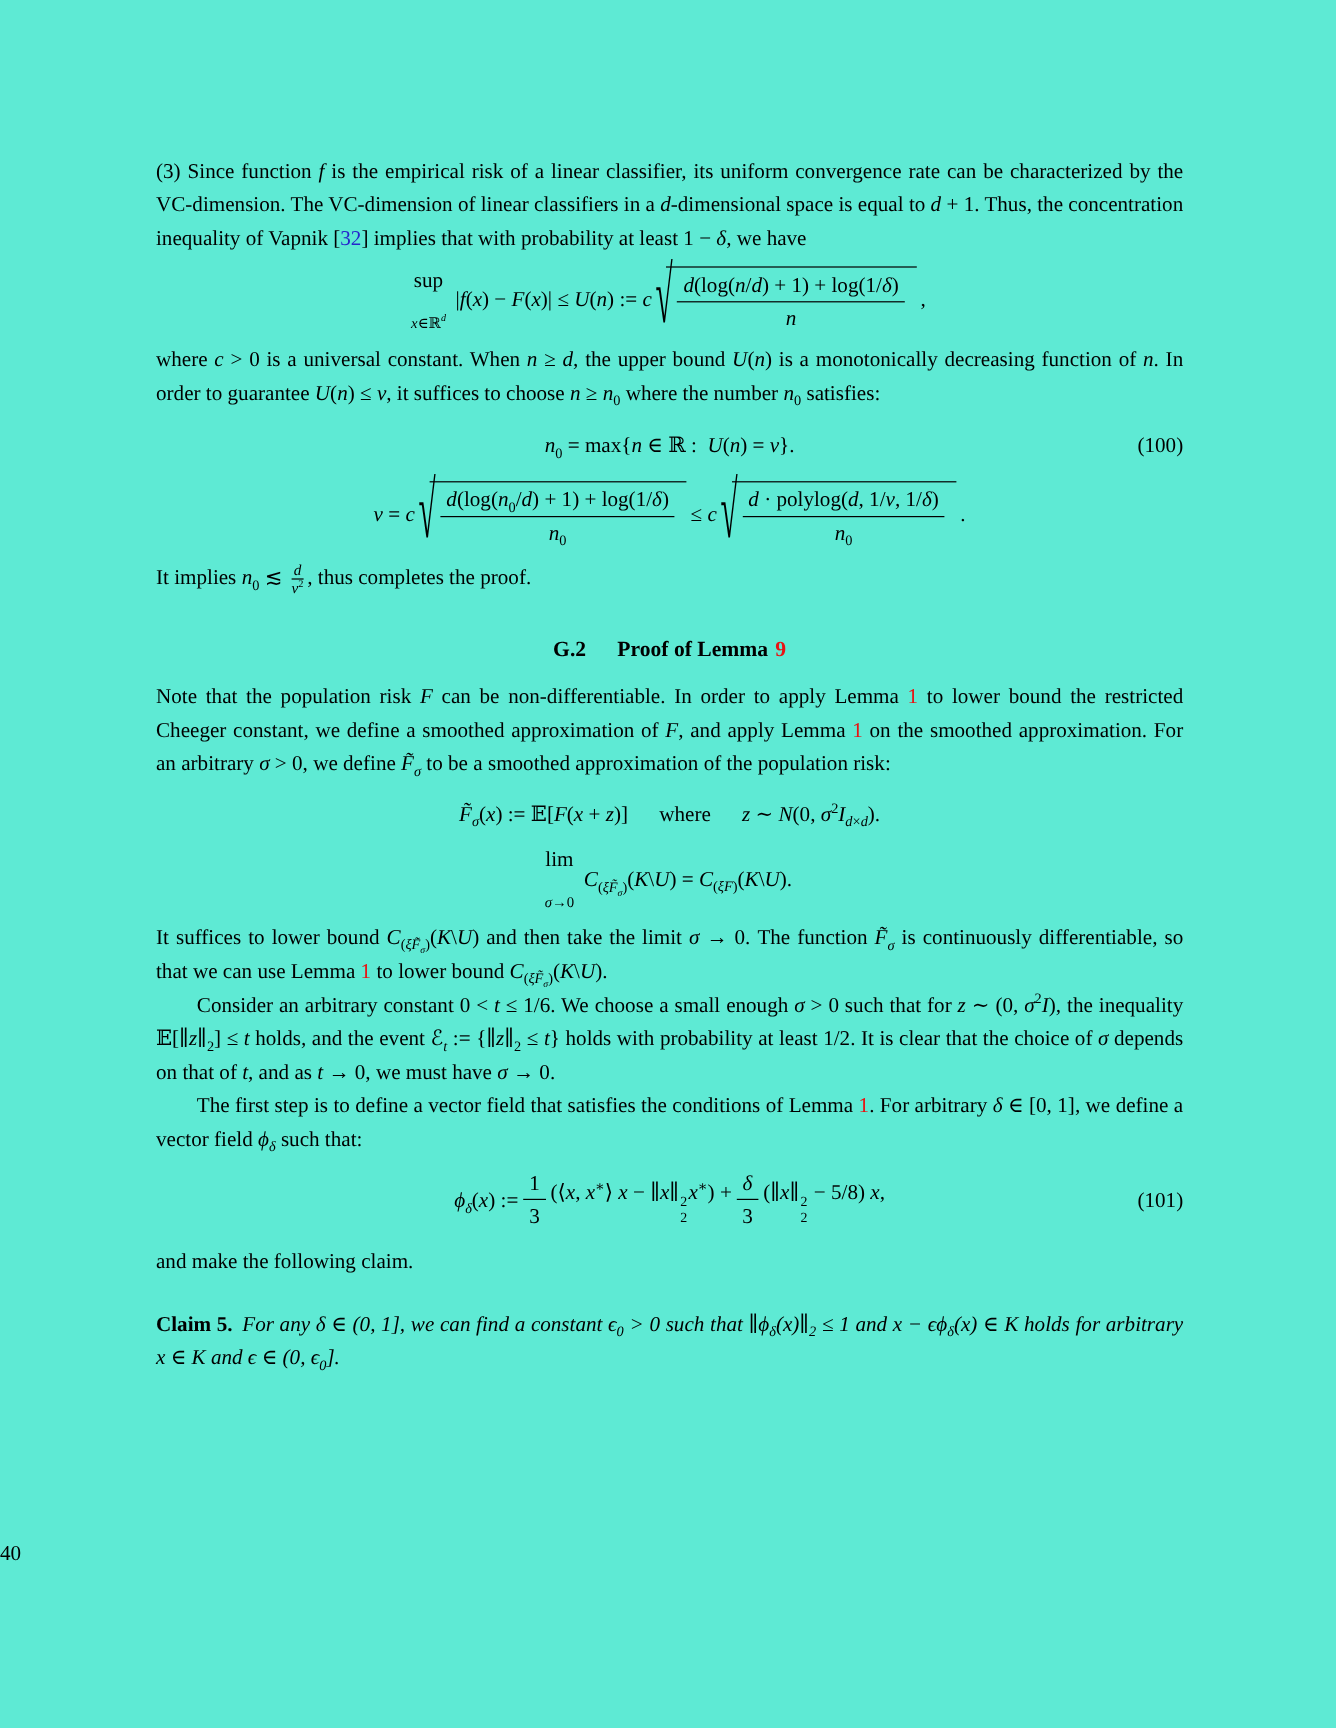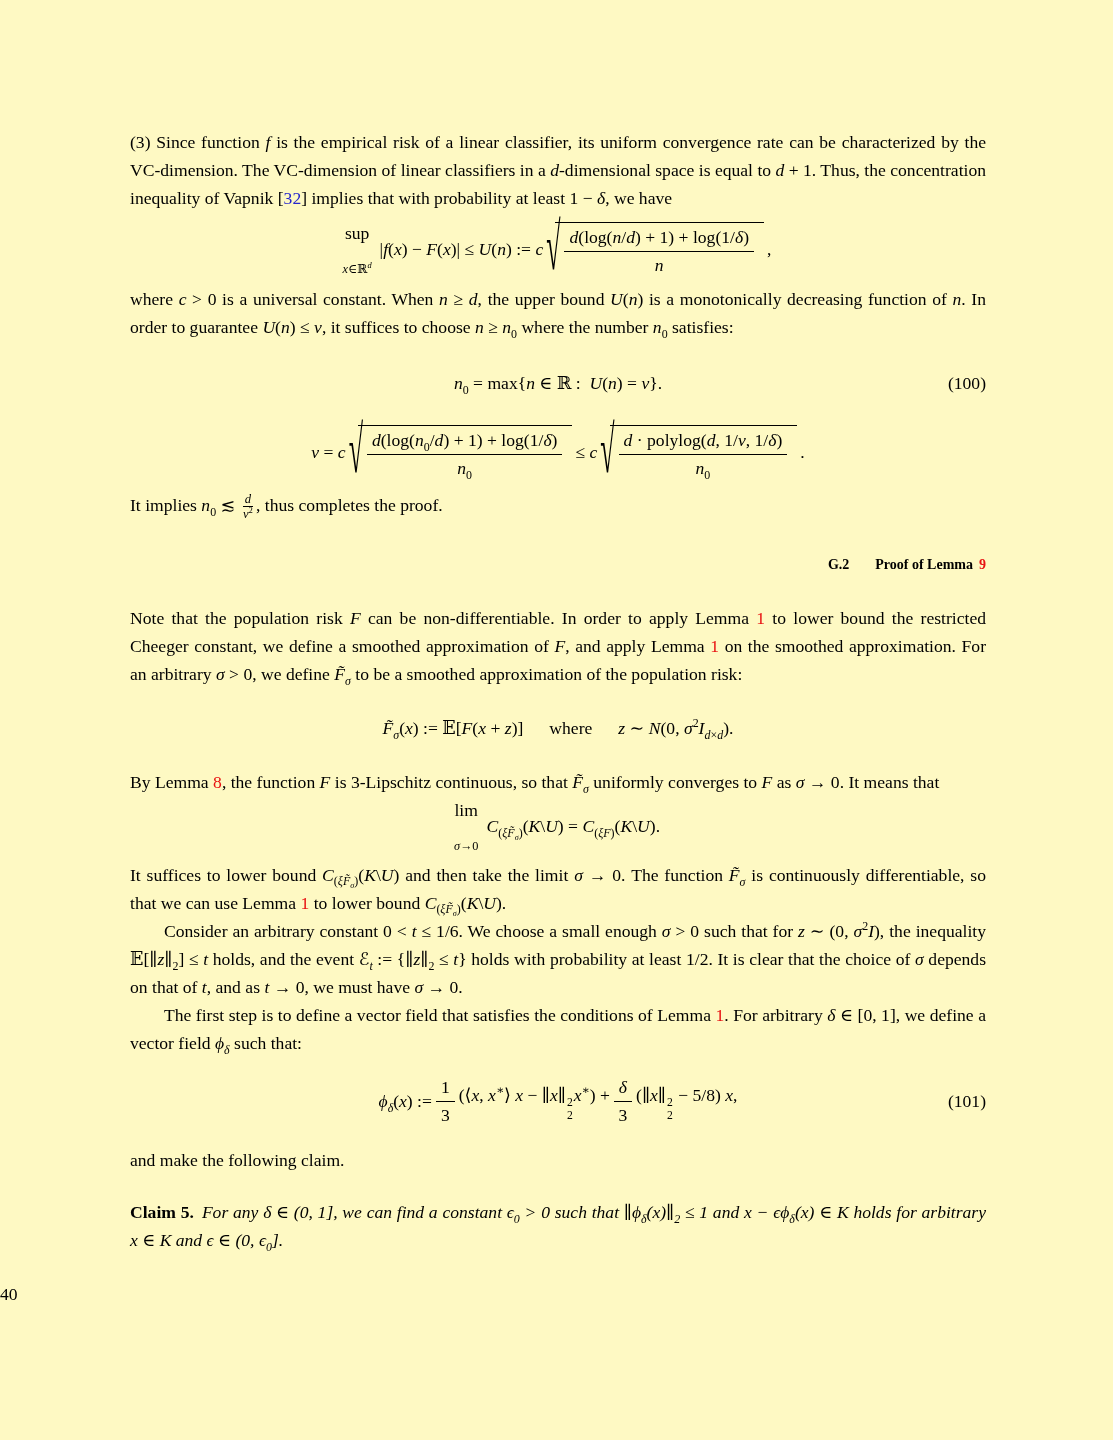--- a/index.html
+++ b/index.html
@@ -4,53 +4,53 @@
 <style>
   * { box-sizing: border-box; }
   html,body { margin:0; padding:0; background:#ffffff; }
   body {
     font-family: "Liberation Serif", "DejaVu Serif", "DejaVu Sans", serif;
     color:#000;
   }
   .page {
     position:relative;
     width:1113px; height:1440px;
-    background:#fef9c3;
+    background:#5eead4;
     overflow:hidden;
   }
   .content {
     position:absolute; left:130px; top:0; width:856px;
     font-size:17.6px; line-height:28px;
     text-align:justify;
   }
   p { margin:0; }
   i { font-style:italic; }
   sub, sup { font-size:68%; line-height:0; }
   .indent { text-indent:34px; }
 
   
   .ref  { color:var(--red,#e01212); }
   .cite { color:var(--blue,#2222cc); }
 
   
   h2 {
-    margin:30px 0 26px 0;
-    font-size:14px; font-weight:bold; line-height:26px;
-    text-align:right;
+    margin:30px 0 12px 0;
+    font-size:18px; font-weight:bold; line-height:26px;
+    text-align:center;
   }
   h2 .sec-num { margin-right:26px; }
   h2 .ref { margin-left:6px; }
 
   
   .eqrow {
     position:relative;
     display:flex; justify-content:center; align-items:center;
     text-align:left;
   }
-  .eqrow .mi { margin:12px 2px; white-space:nowrap; }
+  .eqrow .mi { margin:0 2px; white-space:nowrap; }
   .eqtag { position:absolute; right:0; top:50%; transform:translateY(-50%); }
 
   
   .opstack {
     display:inline-flex; flex-direction:column; align-items:center;
     vertical-align:middle; margin-right:6px; line-height:1.15;
   }
   .opstack .op { font-style:normal; }
   .opstack .under { font-size:70%; line-height:1; margin-top:20px; }
 
@@ -169,21 +169,20 @@
     <h2>
       <span class="sec-num">G.2</span><span>Proof of Lemma</span><span class="ref">9</span>
     </h2>
 
     <p>Note that the population risk <i>F</i> can be non-differentiable. In order to apply Lemma <span class="ref">1</span> to lower bound the restricted Cheeger constant, we define a smoothed approximation of <i>F</i>, and apply Lemma <span class="ref">1</span> on the smoothed approximation. For an arbitrary <i>σ</i> &gt; 0, we define <i>F̃</i><sub><i>σ</i></sub> to be a smoothed approximation of the population risk:</p>
 
     <div class="eqrow eq-smooth">
       <span class="mi"><i>F̃</i><sub><i>σ</i></sub>(<i>x</i>) := 𝔼[<i>F</i>(<i>x</i> + <i>z</i>)]<span class="gap">where</span><i>z</i> ∼ <i>N</i>(0, <i>σ</i><sup>2</sup><i>I</i><sub><i>d</i>×<i>d</i></sub>).</span>
     </div>
 
-    <p>By Lemma <span class="ref">8</span>, the function <i>F</i> is 3-Lipschitz continuous, so that <i>F̃</i><sub><i>σ</i></sub> uniformly converges to <i>F</i> as <i>σ</i> → 0. It means that</p>
 
     <div class="eqrow eq-lim">
       <span class="opstack">
         <span class="op">lim</span>
         <span class="under"><i>σ</i>→0</span>
       </span>
       <span class="mi"><i>C</i><sub>(<i>ξF̃</i><sub><i>σ</i></sub>)</sub>(<i>K</i>\<i>U</i>) = <i>C</i><sub>(<i>ξF</i>)</sub>(<i>K</i>\<i>U</i>).</span>
     </div>
 
     <p>It suffices to lower bound <i>C</i><sub>(<i>ξF̃</i><sub><i>σ</i></sub>)</sub>(<i>K</i>\<i>U</i>) and then take the limit <i>σ</i> → 0. The function <i>F̃</i><sub><i>σ</i></sub> is continuously differentiable, so that we can use Lemma <span class="ref">1</span> to lower bound <i>C</i><sub>(<i>ξF̃</i><sub><i>σ</i></sub>)</sub>(<i>K</i>\<i>U</i>).</p>

